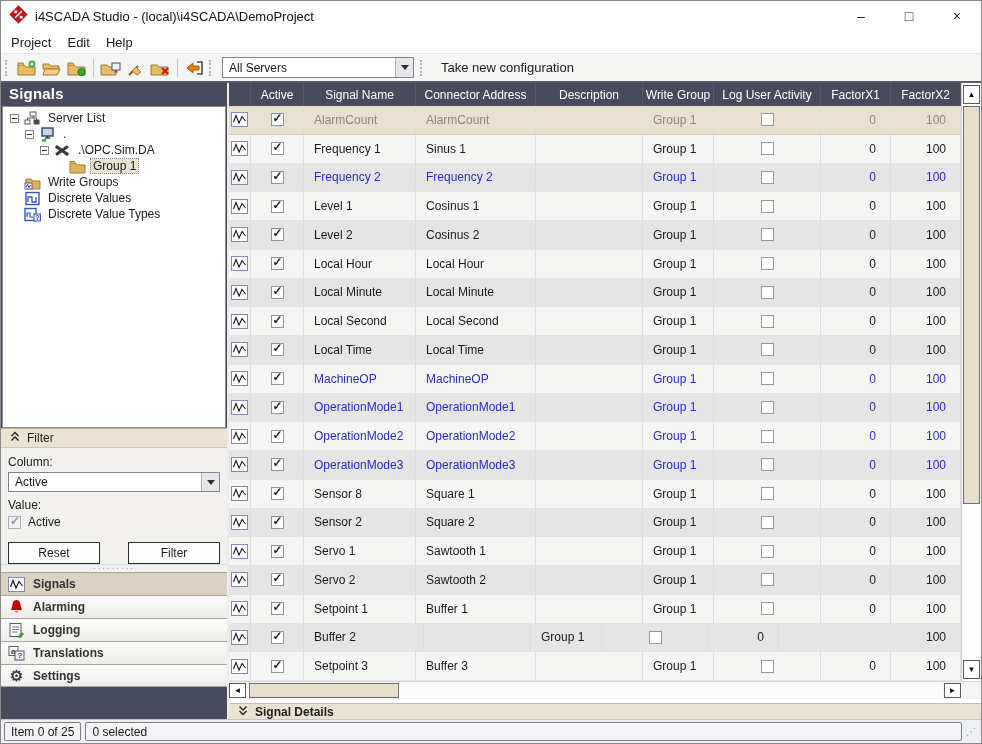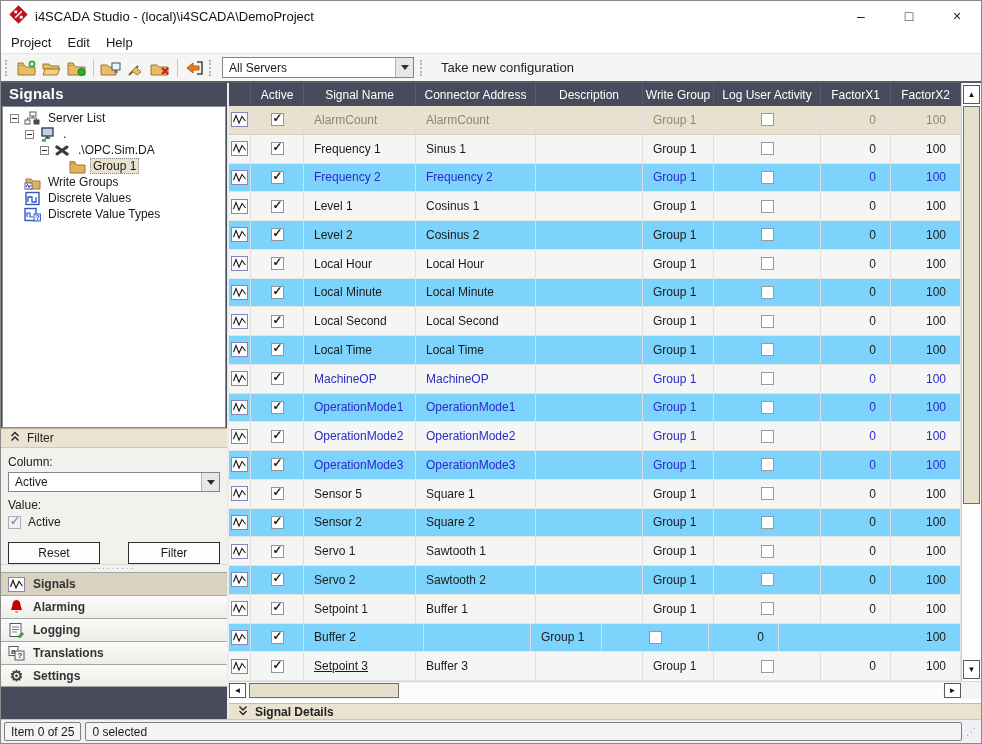--- a/index.html
+++ b/index.html
@@ -65,21 +65,21 @@
   .panel-filler { flex:1; background:#474b5c; }
 
   .v-split { width:2px; background:#ececec; flex:0 0 auto; }
 
   
   .main-panel { flex:1; min-width:0; display:flex; flex-direction:column; background:#fff; }
   .grid-wrap { height:598px; flex:0 0 auto; position:relative; overflow:hidden; }
   .grid { margin-right:20px; }
   .grid-header { height:23px; display:flex; background:#474b5c; color:#fff; }
   .gh-cell { display:flex; align-items:center; justify-content:center; font-size:12px; border-right:1px solid #565a6b; overflow:hidden; }
-  .grid-row { height:28.75px; display:flex; background:#7dd3fc; border-bottom:1px solid #e4e4e3; }
+  .grid-row { height:28.75px; display:flex; background:#e5e5e5; border-bottom:1px solid #e4e4e3; }
   .grid-row.alt { background:#f5f5f4; }
   .grid-row.selected { background:#e8e1cf; color:#8f8775; border-bottom-color:#d8d0bd; }
   .cell { display:flex; align-items:center; border-right:1px solid #dedede; padding-left:10px; overflow:hidden; white-space:nowrap; }
   .cell.center { justify-content:center; padding-left:0; }
   .cell.right { justify-content:flex-end; padding-left:0; padding-right:14px; }
   .grid-row.link { color:#2a2ac8; }
   .row-icon { width:17px; height:15px; border:1px solid #8686b4; background:#fdfdff; display:flex; align-items:center; justify-content:center; }
 
   .v-scrollbar { position:absolute; top:0; right:0; width:20px; height:598px; background:#fdfdfd; border-left:1px solid #cfcfcf; }
   .vs-btn { position:absolute; left:1px; right:1px; height:19px; border:1px solid #5a5a5a; background:#fff; display:flex; align-items:center; justify-content:center; font-size:8px; color:#111; }
@@ -676,21 +676,21 @@
               <div class="cell center" style="width: 22px;">
                 <span class="row-icon">
                   <svg width="15" height="13">
                     <polyline points="1.5,9 4,2.5 7,10 10,3.5 13.5,8" fill="none" stroke="#1a1a1a" stroke-width="1.1"></polyline>
                   </svg>
                 </span>
               </div>
               <div class="cell center" style="width: 53px;">
                 <span class="checkbox checked"></span>
               </div>
-              <div class="cell" style="width: 112px;">Sensor 5</div>
+              <div class="cell" style="width: 112px;">Sensor 8</div>
               <div class="cell" style="width: 120px;">Square 1</div>
               <div class="cell" style="width: 107px;"></div>
               <div class="cell" style="width: 71px;">Group 1</div>
               <div class="cell center" style="width: 107px;">
                 <span class="checkbox" style="border-color: rgb(154, 154, 154);"></span>
               </div>
               <div class="cell right" style="width: 70px;">0</div>
               <div class="cell right" style="flex: 1 1 0%;">100</div>
             </div>
             <div class="grid-row">
@@ -801,21 +801,21 @@
               <div class="cell center" style="width: 22px;">
                 <span class="row-icon">
                   <svg width="15" height="13">
                     <polyline points="1.5,9 4,2.5 7,10 10,3.5 13.5,8" fill="none" stroke="#1a1a1a" stroke-width="1.1"></polyline>
                   </svg>
                 </span>
               </div>
               <div class="cell center" style="width: 53px;">
                 <span class="checkbox checked"></span>
               </div>
-              <div class="cell" style="width: 112px; text-decoration: underline;">Setpoint 3</div>
+              <div class="cell" style="width: 112px;">Setpoint 3</div>
               <div class="cell" style="width: 120px;">Buffer 3</div>
               <div class="cell" style="width: 107px;"></div>
               <div class="cell" style="width: 71px;">Group 1</div>
               <div class="cell center" style="width: 107px;">
                 <span class="checkbox" style="border-color: rgb(154, 154, 154);"></span>
               </div>
               <div class="cell right" style="width: 70px;">0</div>
               <div class="cell right" style="flex: 1 1 0%;">100</div>
             </div>
           </div>

